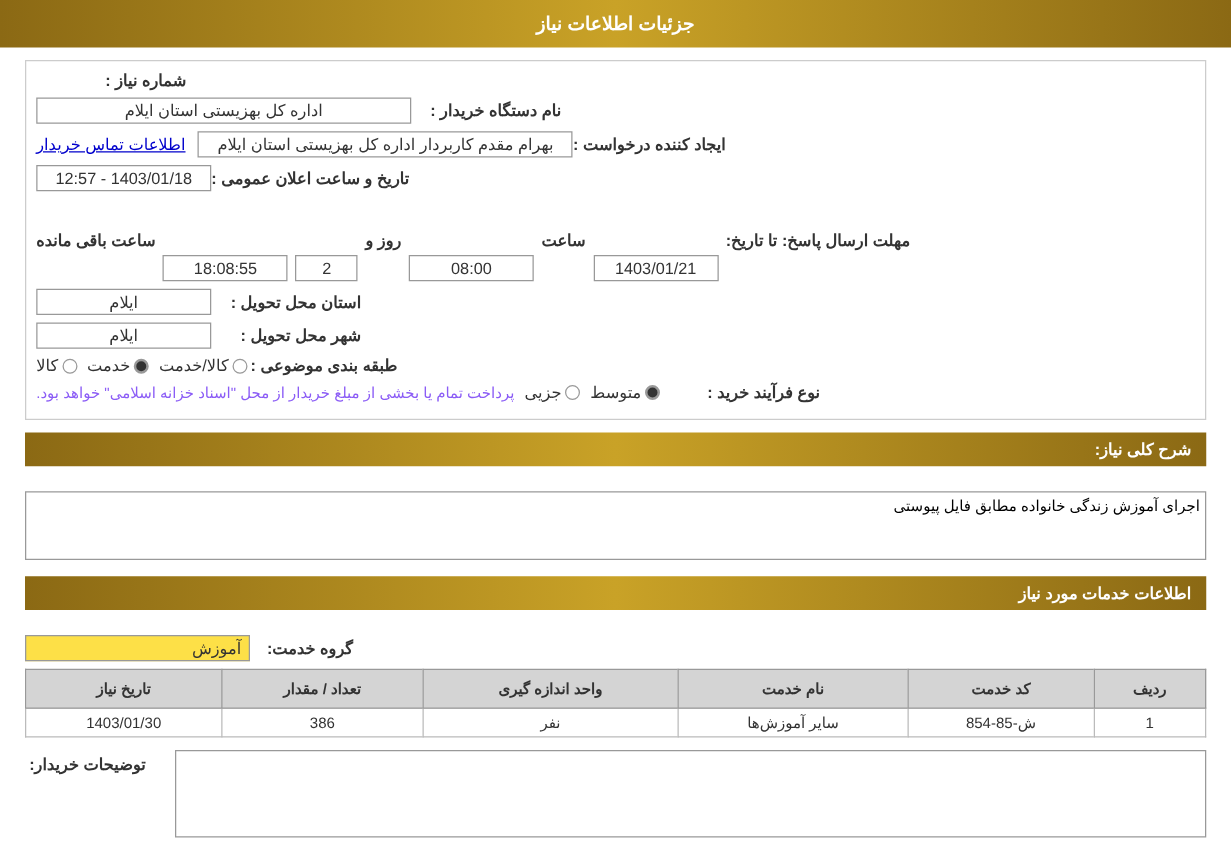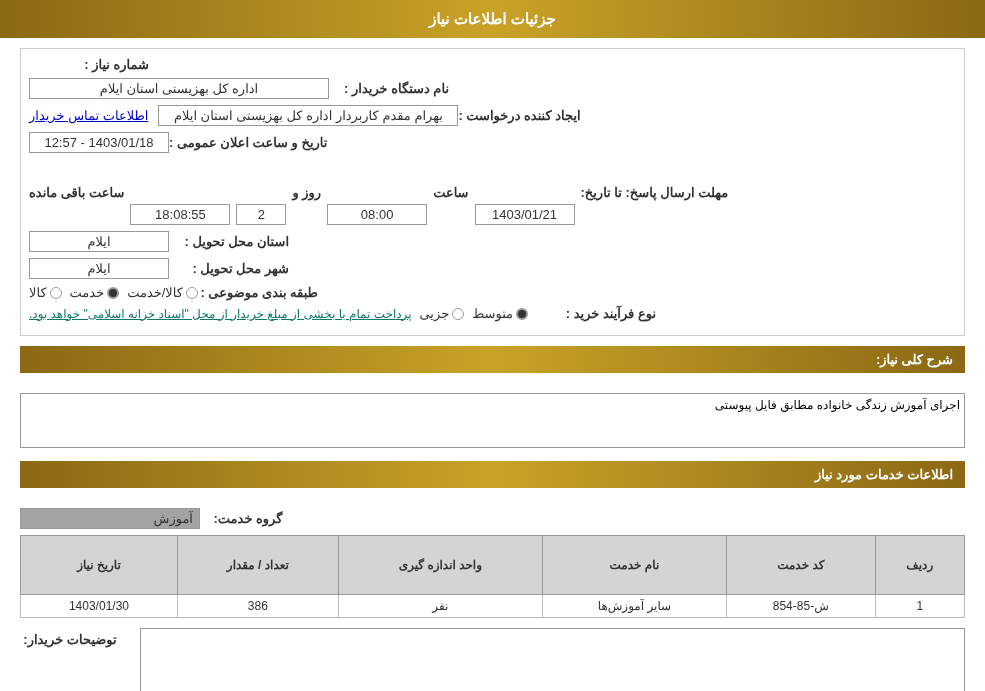--- a/index.html
+++ b/index.html
@@ -98,23 +98,22 @@
       border: 2px solid #999;
     }
     .process-row {
       display: flex;
       align-items: center;
       justify-content: flex-end;
       margin-bottom: 6px;
       gap: 8px;
     }
     .process-note {
-      color: #0f766e;
+      color: #8b5cf6;
       font-size: 12px;
-      text-decoration: underline;
     }
     .section-title {
       background: linear-gradient(to left, #8b6914, #c9a227, #8b6914);
       color: white;
       padding: 6px 12px;
       font-weight: bold;
       font-size: 13px;
       margin-bottom: 20px;
     }
     .textarea-box {
@@ -137,34 +136,34 @@
       gap: 8px;
     }
     .service-label {
       font-weight: bold;
       min-width: 80px;
       text-align: center;
     }
     .service-value {
       border: 1px solid #999;
       padding: 2px 6px;
-      background: #a3a3a3;
+      background: #fde047;
       min-width: 180px;
       text-align: right;
     }
     table {
       width: 100%;
       border-collapse: collapse;
       margin-bottom: 10px;
       font-size: 12px;
     }
     th {
       background: #d4d4d4;
       border: 1px solid #999;
-      padding: 22px 8px;
+      padding: 8px 8px;
       text-align: center;
       font-weight: bold;
     }
     td {
       border: 1px solid #bbb;
       padding: 4px 8px;
       text-align: center;
     }
     tr:nth-child(even) td { background: #f9f9f9; }
     .footer-buttons {

